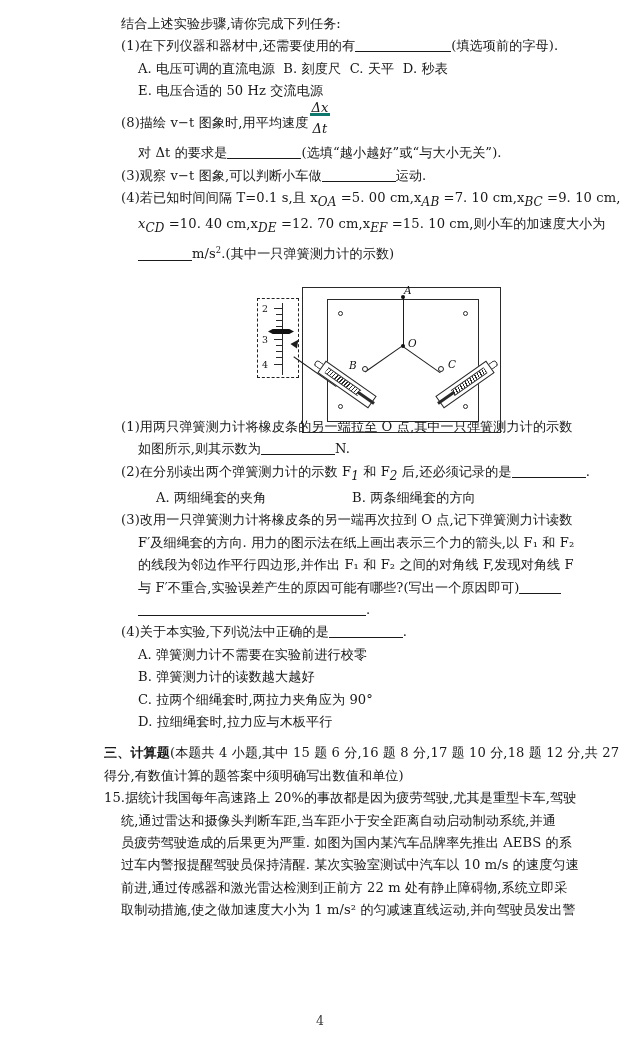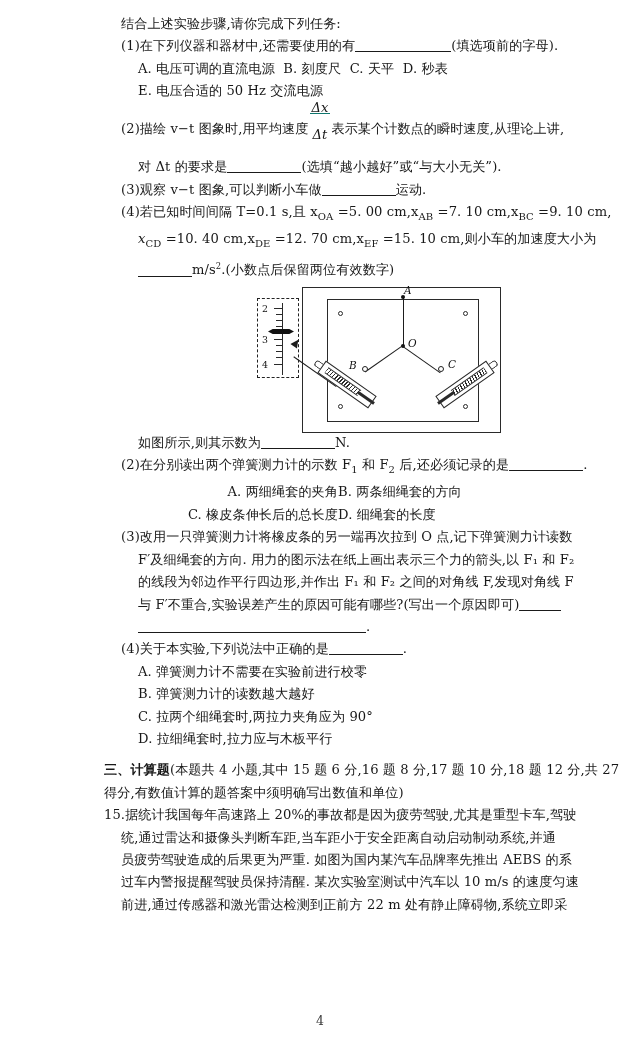--- a/index.html
+++ b/index.html
@@ -74,29 +74,29 @@
   
   .frac {
     display: inline-block;
     vertical-align: -6px;
     text-align: center;
     font-size: 13px;
     line-height: 10.4px;
     margin: 0 1px;
   }
   .frac .top { display: block; padding: 0 2px; }
-  .frac .bot { display: block; border-top: 1px solid #0f766e; padding: 16px 2px; }
+  .frac .bot { display: block; border-top: 3px solid #0f766e; padding: 8px 2px; }
   sub.sb {
-    font-size: 10px;
+    font-size: 12px;
+    font-style: italic;
   }
   sup.sp { font-size: 8.4px; }
   .optrow {
     display: flex;
-    margin-left: 38px;
-    text-align: right;
+    margin-left: 52px;
   }
   .optrow .c1 { width: 196px; }
   .sect-head { font-weight: bold; }
   
   .figure {
     position: absolute;
     left: 244px;
     top: 287px;
     width: 258px;
     height: 147px;
@@ -259,61 +259,58 @@
       <span>(1)在下列仪器和器材中,还需要使用的有</span><span class="blank-l"></span><span>(填选项前的字母).</span>
     </div>
 
     <div class="line ind2">
       <span>A. 电压可调的直流电源</span>&nbsp;&nbsp;<span>B. 刻度尺</span>&nbsp;&nbsp;<span>C. 天平</span>&nbsp;&nbsp;<span>D. 秒表</span>
     </div>
 
     <div class="line ind2">E. 电压合适的 50 Hz 交流电源</div>
 
     <div class="line ind1">
-      <span>(2)描绘 v−t 图象时,用平均速度</span><span class="frac"><span class="top it">Δx</span><span class="bot it">Δt</span></span><span>表示某个计数点的瞬时速度,从理论上讲,</span>
+      <span>(8)描绘 v−t 图象时,用平均速度</span><span class="frac"><span class="top it">Δx</span><span class="bot it">Δt</span></span>
     </div>
 
     <div class="line ind2">
       <span>对 Δt 的要求是</span><span class="blank-m"></span><span>(选填“越小越好”或“与大小无关”).</span>
     </div>
 
     <div class="line ind1">
       <span>(3)观察 v−t 图象,可以判断小车做</span><span class="blank-m"></span><span>运动.</span>
     </div>
 
     <div class="line ind1">
       <span>(4)若已知时间间隔 T=0.1 s,且 x</span><sub class="sb">OA</sub><span> =5. 00 cm,x</span><sub class="sb">AB</sub><span> =7. 10 cm,x</span><sub class="sb">BC</sub><span> =9. 10 cm,</span>
     </div>
 
     <div class="line ind2">
       <span class="it">x</span><sub class="sb">CD</sub><span> =10. 40 cm,x</span><sub class="sb">DE</sub><span> =12. 70 cm,x</span><sub class="sb">EF</sub><span> =15. 10 cm,则小车的加速度大小为</span>
     </div>
 
     <div class="line ind2">
-      <span class="blank-s"></span><span>m/s</span><sup class="sp">2</sup><span>.(小数点后保留两位有效数字)</span>
+      <span class="blank-s"></span><span>m/s</span><sup class="sp">2</sup><span>.(其中一只弹簧测力计的示数)</span>
     </div>
 
 
     <div style="height:150px"></div>
 
+    <div class="line ind1">(1)用两只弹簧测力计将橡皮条的另一端拉至 O 点,其中一只弹簧测力计的示数</div>
     <div class="line ind2">
       <span>如图所示,则其示数为</span><span class="blank-m"></span><span>N.</span>
     </div>
 
     <div class="line ind1">
       <span>(2)在分别读出两个弹簧测力计的示数 F</span><sub class="sb">1</sub><span> 和 F</span><sub class="sb">2</sub><span> 后,还必须记录的是</span><span class="blank-m"></span><span>.</span>
     </div>
 
     <div class="line optrow">
       <span class="c1">A. 两细绳套的夹角</span>
         <span>B. 两条细绳套的方向</span>
-    </div>
-    <div class="line optrow">
-      <span class="c1">C. 橡皮条伸长后的总长度</span>
-        <span>D. 细绳套的长度</span>
     </div>
 
     <div class="line ind1">(3)改用一只弹簧测力计将橡皮条的另一端再次拉到 O 点,记下弹簧测力计读数</div>
     <div class="line ind2">F′及细绳套的方向. 用力的图示法在纸上画出表示三个力的箭头,以 F₁ 和 F₂</div>
     <div class="line ind2">的线段为邻边作平行四边形,并作出 F₁ 和 F₂ 之间的对角线 F,发现对角线 F</div>
     <div class="line ind2">
       <span>与 F′不重合,实验误差产生的原因可能有哪些?(写出一个原因即可)</span><span class="blank-tail"></span>
     </div>
     <div class="line ind2">
       <span class="blank-xl"></span>.
@@ -334,20 +331,21 @@
     </div>
     <div class="line ind0">得分,有数值计算的题答案中须明确写出数值和单位)</div>
 
     <div class="line ind0">
       <span>15.</span><span>据统计我国每年高速路上 20%的事故都是因为疲劳驾驶,尤其是重型卡车,驾驶</span>
     </div>
     <div class="line ind1">统,通过雷达和摄像头判断车距,当车距小于安全距离自动启动制动系统,并通</div>
     <div class="line ind1">员疲劳驾驶造成的后果更为严重. 如图为国内某汽车品牌率先推出 AEBS 的系</div>
     <div class="line ind1">过车内警报提醒驾驶员保持清醒. 某次实验室测试中汽车以 10 m/s 的速度匀速</div>
     <div class="line ind1">前进,通过传感器和激光雷达检测到正前方 22 m 处有静止障碍物,系统立即采</div>
+    <div class="line ind1">取制动措施,使之做加速度大小为 1 m/s² 的匀减速直线运动,并向驾驶员发出警</div>
 
   </div>
 
   <div class="figure">
 
     <div class="fig-outer"></div>
 
     <div class="fig-board">
       <div class="pin tl"></div>
       <div class="pin tr"></div>

